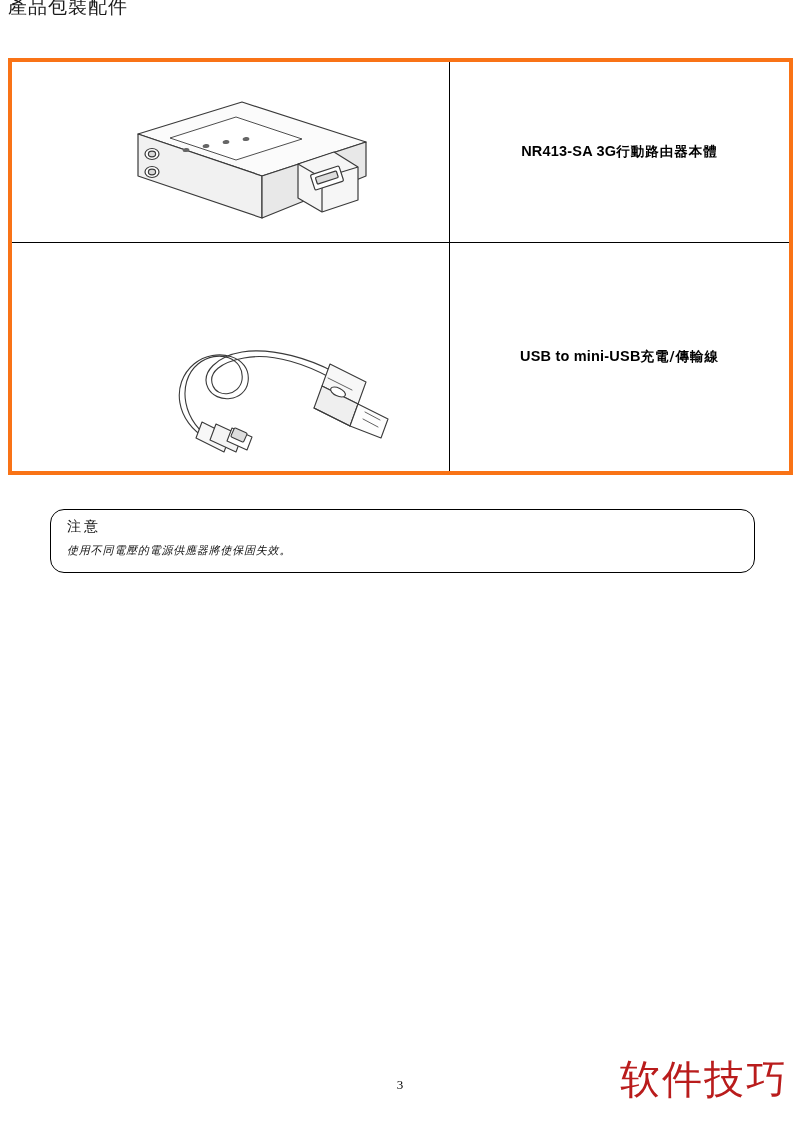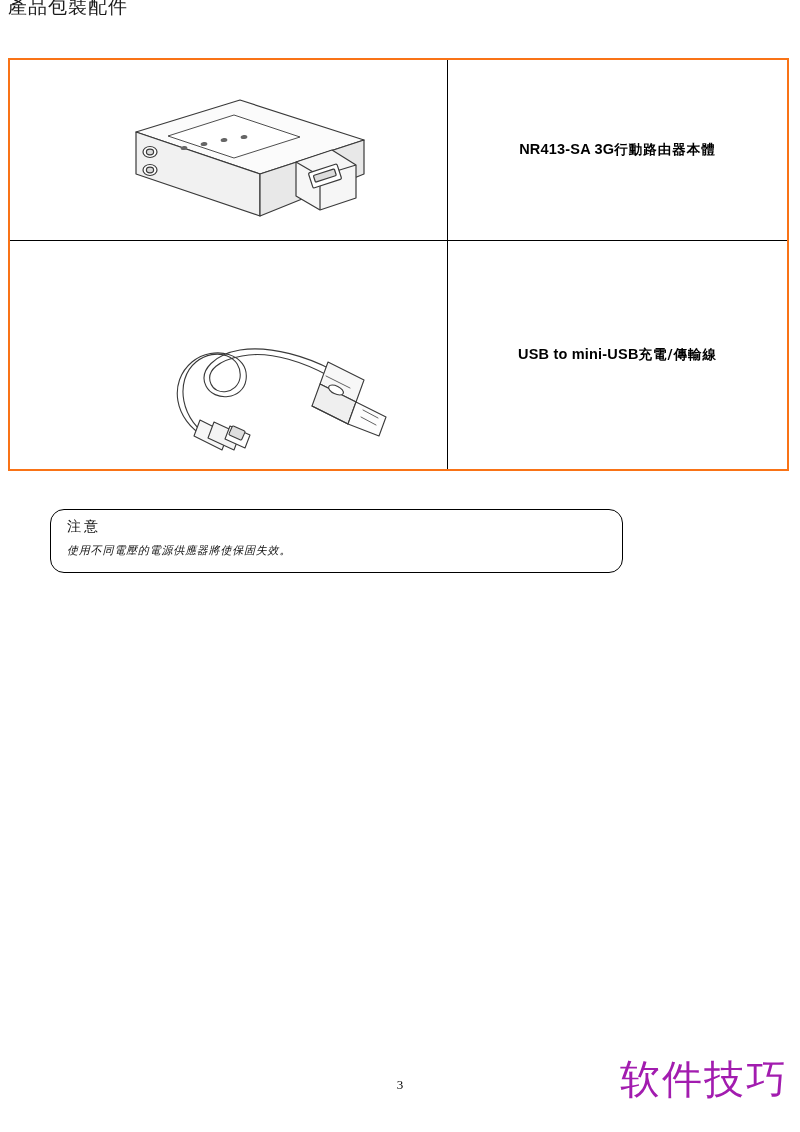--- a/index.html
+++ b/index.html
@@ -27,21 +27,21 @@
     color: #1a1a1a;
     white-space: nowrap;
   }
 
   
   .contents-table {
     position: absolute;
     left: 8px;
     top: 58px;
     width: 778px;
-    border: 2px solid #f97316;
+    border: 4px solid #f97316;
     border-collapse: collapse;
     table-layout: fixed;
   }
   .contents-table td {
     border: 1px solid #000;
     padding: 0;
     vertical-align: middle;
   }
   .cell-image {
     width: 437px;
@@ -66,21 +66,21 @@
     font-weight: bold;
     font-size: 13.5px;
     letter-spacing: 1px;
   }
 
   
   .note-box {
     position: absolute;
     left: 50px;
     top: 509px;
-    width: 573px;
+    width: 705px;
     height: 64px;
     border: 1.6px solid #000;
     border-radius: 14px;
     box-sizing: border-box;
   }
   .note-title {
     position: absolute;
     left: 16px;
     top: 8px;
     font-family: "DejaVu Serif", serif;
@@ -111,21 +111,21 @@
     color: #000;
   }
 
   
   .watermark {
     position: absolute;
     right: 12px;
     top: 1052px;
     font-family: Liberation Sans, sans-serif;
     font-size: 40px;
-    color: #a21caf;
+    color: #b91c1c;
     letter-spacing: 2px;
     user-select: none;
   }
 
   svg { display: block; margin: 0 auto; }
 </style>
 </head>
 <body>
 
 <div class="page-heading">產品包裝配件</div>

